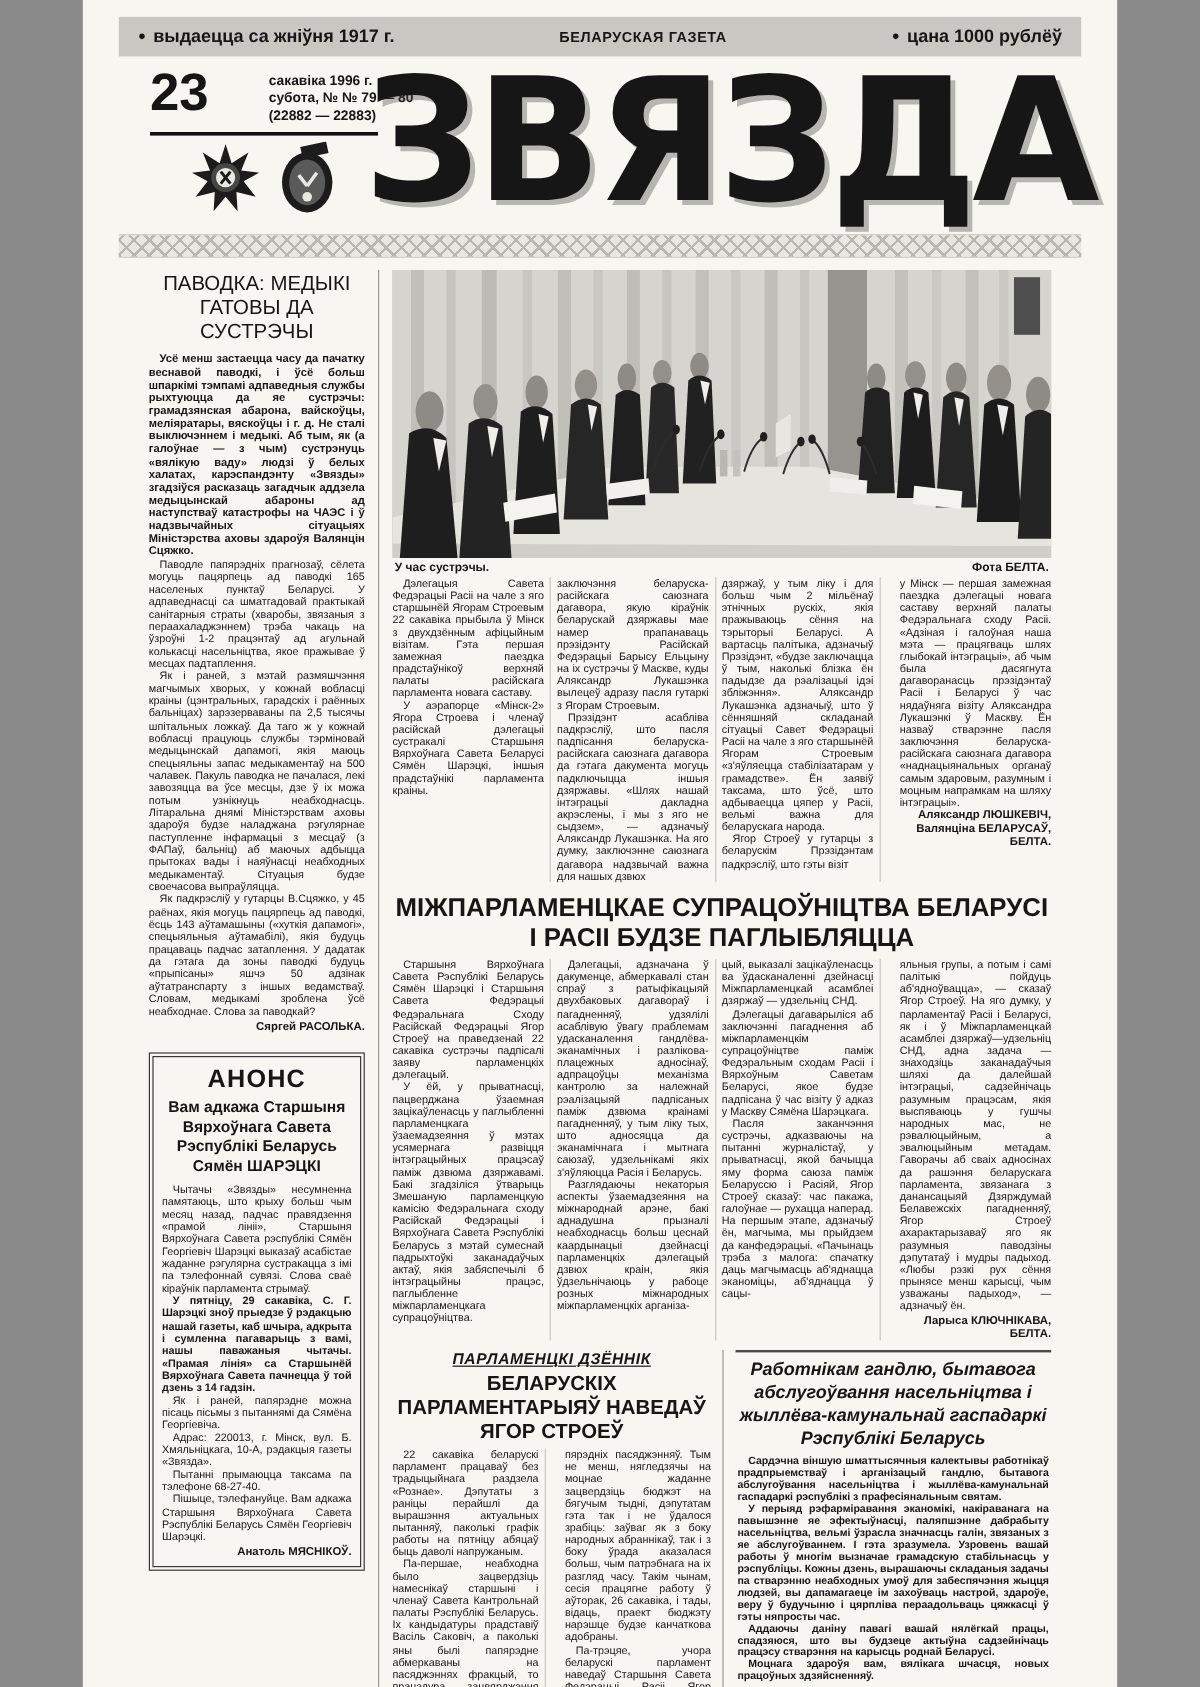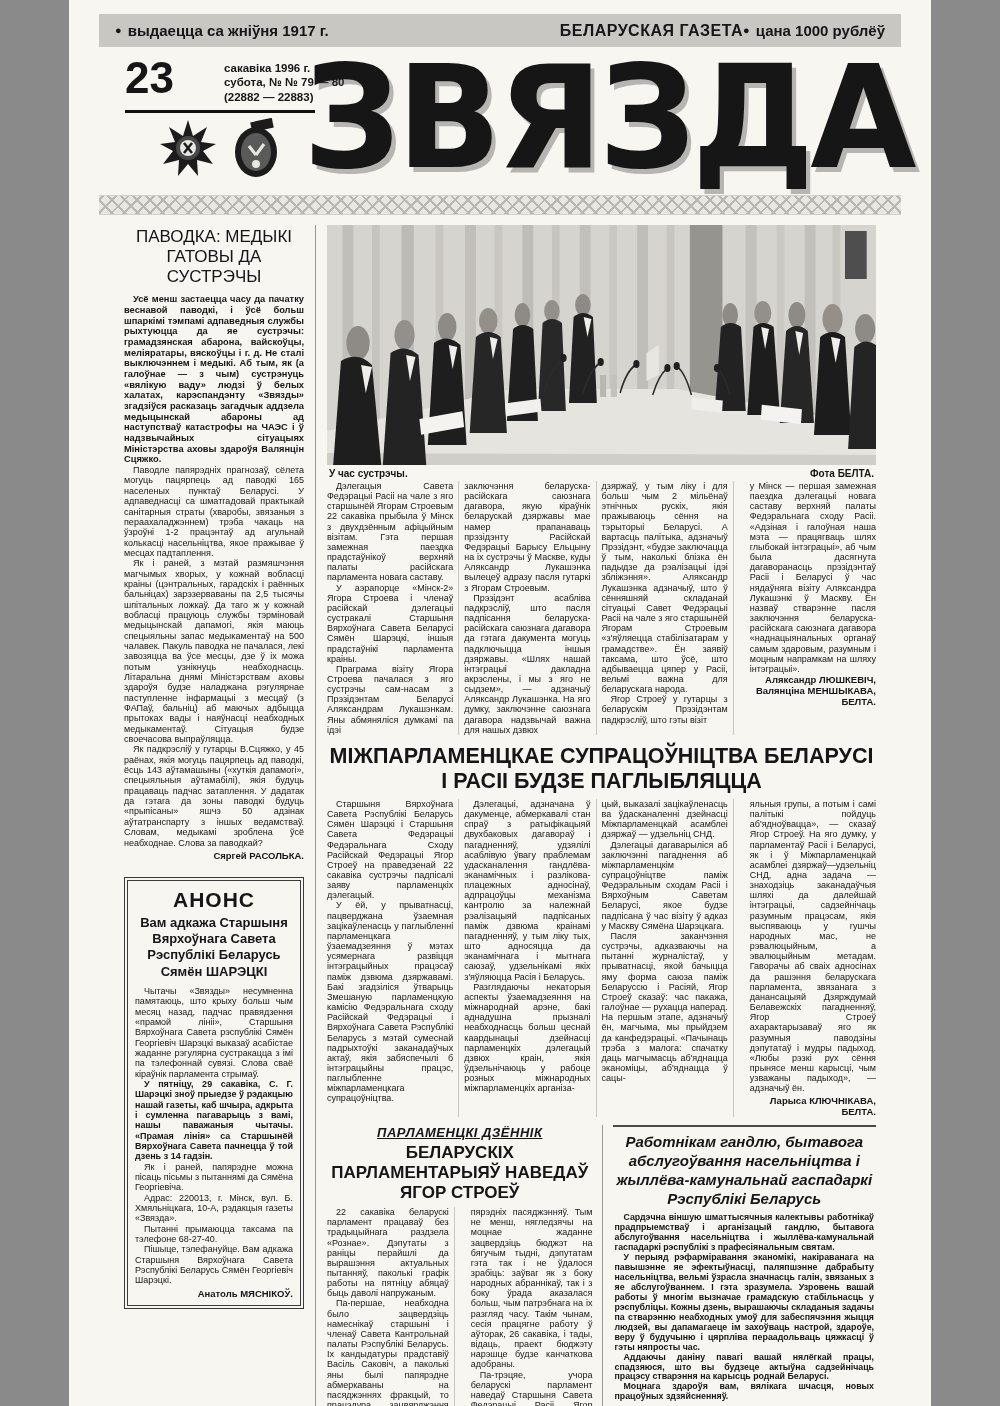--- a/index.html
+++ b/index.html
@@ -3,21 +3,21 @@
 <meta charset="utf-8">
 <style>
   * { margin:0; padding:0; box-sizing:border-box; }
   body { background:#8a8a8a; font-family:"Liberation Sans", sans-serif; }
   .page { position:relative; width:862px; height:1406px; margin:0 auto; background:#f7f6f1;
           color:#161616; overflow:hidden; padding:14px 30px 0 30px; }
 
   
   .topbar { height:33px; background:#c9c7c2; display:flex; align-items:center;
             justify-content:space-between; padding:0 16px; font-weight:bold; font-size:15px; }
-  .topbar .mid { flex:1; text-align:right; font-size:16px; letter-spacing:.5px; }
+  .topbar .mid { flex:1; text-align:center; font-size:12px; letter-spacing:.5px; }
   .bullet { font-size:11px; margin-right:6px; vertical-align:2px; }
 
   
   .masthead { display:flex; margin:6px 26px 0 26px; height:136px; }
   .issue { width:190px; padding-top:4px; }
   .issue-top { display:flex; gap:8px; }
   .issue-day { font-size:44px; font-weight:bold; line-height:.95; }
   .issue-dates { font-size:11.5px; font-weight:bold; line-height:1.25; padding-top:4px; white-space:nowrap;margin-left:42px; }
   .issue-rule { height:3px; background:#111; margin:6px 0 4px 0; }
   .medals { display:flex; gap:14px; justify-content:center; align-items:center; height:62px; }
@@ -249,37 +249,36 @@
 
       <div class="caption-row">
         <span>У час сустрэчы.</span>
         <span>Фота БЕЛТА.</span>
       </div>
 
       <div class="cols">
         <div class="col">
             <p class="body">Дэлегацыя Савета Федэрацыі Расіі на чале з яго старшынёй Ягорам Строевым 22 сакавіка прыбыла ў Мінск з двухдзённым афіцыйным візітам. Гэта першая замежная паездка прадстаўнікоў верхняй палаты расійскага парламента новага саставу.</p>
             <p class="body">У аэрапорце «Мінск-2» Ягора Строева і членаў расійскай дэлегацыі сустракалі Старшыня Вярхоўнага Савета Беларусі Сямён Шарэцкі, іншыя прадстаўнікі парламента краіны.</p>
-            <p class="body">Праграма візіту Ягора Строева пачалася з яго сустрэчы сам-насам з Прэзідэнтам Беларусі Аляксандрам Лукашэнкам. Яны абмяняліся думкамі па ідэі</p>
           </div>
         <div class="col cont">
             <p class="body">заключэння беларуска-расійскага саюзнага дагавора, якую кіраўнік беларускай дзяржавы мае намер прапанаваць прэзідэнту Расійскай Федэрацыі Барысу Ельцыну на іх сустрэчы ў Маскве, куды Аляксандр Лукашэнка вылецеў адразу пасля гутаркі з Ягорам Строевым.</p>
             <p class="body">Прэзідэнт асабліва падкрэсліў, што пасля падпісання беларуска-расійскага саюзнага дагавора да гэтага дакумента могуць падключыцца іншыя дзяржавы. «Шлях нашай інтэграцыі дакладна акрэслены, і мы з яго не сыдзем», — адзначыў Аляксандр Лукашэнка. На яго думку, заключэнне саюзнага дагавора надзвычай важна для нашых дзвюх</p>
           </div>
         <div class="col cont">
             <p class="body">дзяржаў, у тым ліку і для больш чым 2 мільёнаў этнічных рускіх, якія пражываюць сёння на тэрыторыі Беларусі. А вартасць палітыка, адзначыў Прэзідэнт, «будзе заключацца ў тым, наколькі блізка ён падыдзе да рэалізацыі ідэі збліжэння». Аляксандр Лукашэнка адзначыў, што ў сённяшняй складанай сітуацыі Савет Федэрацыі Расіі на чале з яго старшынёй Ягорам Строевым «з'яўляецца стабілізатарам у грамадстве». Ён заявіў таксама, што ўсё, што адбываецца цяпер у Расіі, вельмі важна для беларускага народа.</p>
             <p class="body">Ягор Строеў у гутарцы з беларускім Прэзідэнтам падкрэсліў, што гэты візіт</p>
           </div>
         <div class="col cont">
           <div>
               <p class="body">у Мінск — першая замежная паездка дэлегацыі новага саставу верхняй палаты Федэральнага сходу Расіі. «Адзіная і галоўная наша мэта — працягваць шлях глыбокай інтэграцыі», аб чым была дасягнута дагаворанасць прэзідэнтаў Расіі і Беларусі ў час нядаўняга візіту Аляксандра Лукашэнкі ў Маскву. Ён назваў стварэнне пасля заключэння беларуска-расійскага саюзнага дагавора «наднацыянальных органаў самым здаровым, разумным і моцным напрамкам на шляху інтэграцыі».</p>
             </div>
           <div class="byline-stack">
               <p>Аляксандр ЛЮШКЕВІЧ,</p>
-              <p>Валянціна МЕНШЫКАВА,</p>
+              <p>Валянціна БЕЛАРУСАЎ,</p>
               <p>БЕЛТА.</p>
             </div>
         </div>
       </div>
 
       <h1 class="h-sec">МІЖПАРЛАМЕНЦКАЕ СУПРАЦОЎНІЦТВА БЕЛАРУСІ І РАСІІ БУДЗЕ ПАГЛЫБЛЯЦЦА</h1>
       <div class="cols">
         <div class="col">
             <p class="body">Старшыня Вярхоўнага Савета Рэспублікі Беларусь Сямён Шарэцкі і Старшыня Савета Федэрацыі Федэральнага Сходу Расійскай Федэрацыі Ягор Строеў на праведзенай 22 сакавіка сустрэчы падпісалі заяву парламенцкіх дэлегацый.</p>
             <p class="body">У ёй, у прыватнасці, пацверджана ўзаемная зацікаўленасць у паглыбленні парламенцкага ўзаемадзеяння ў мэтах усямернага развіцця інтэграцыйных працэсаў паміж дзвюма дзяржавамі. Бакі згадзіліся ўтварыць Змешаную парламенцкую камісію Федэральнага сходу Расійскай Федэрацыі і Вярхоўнага Савета Рэспублікі Беларусь з мэтай сумеснай падрыхтоўкі заканадаўчых актаў, якія забяспечылі б інтэграцыйны працэс, паглыбленне міжпарламенцкага супрацоўніцтва.</p>

